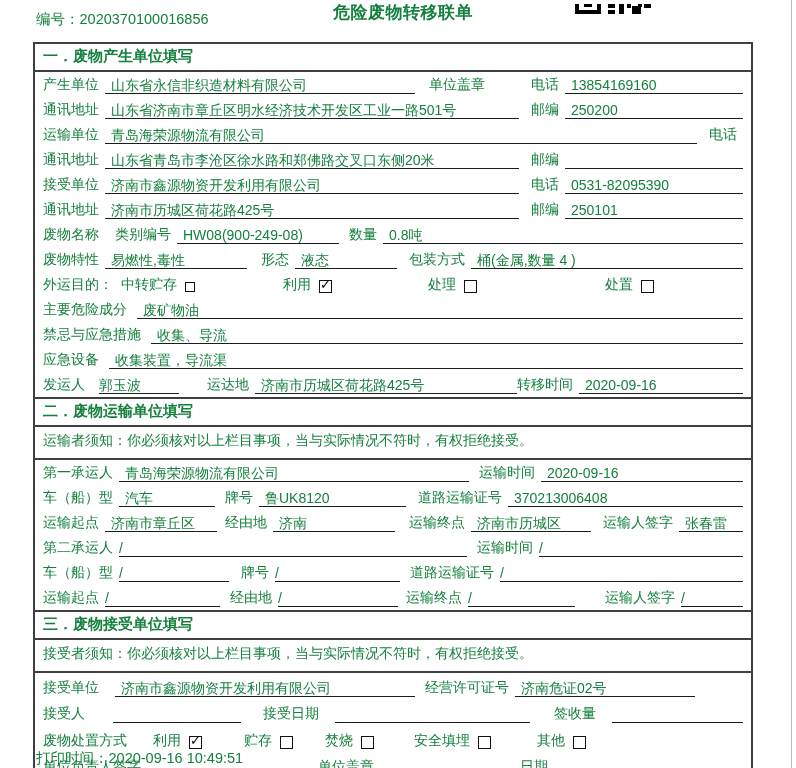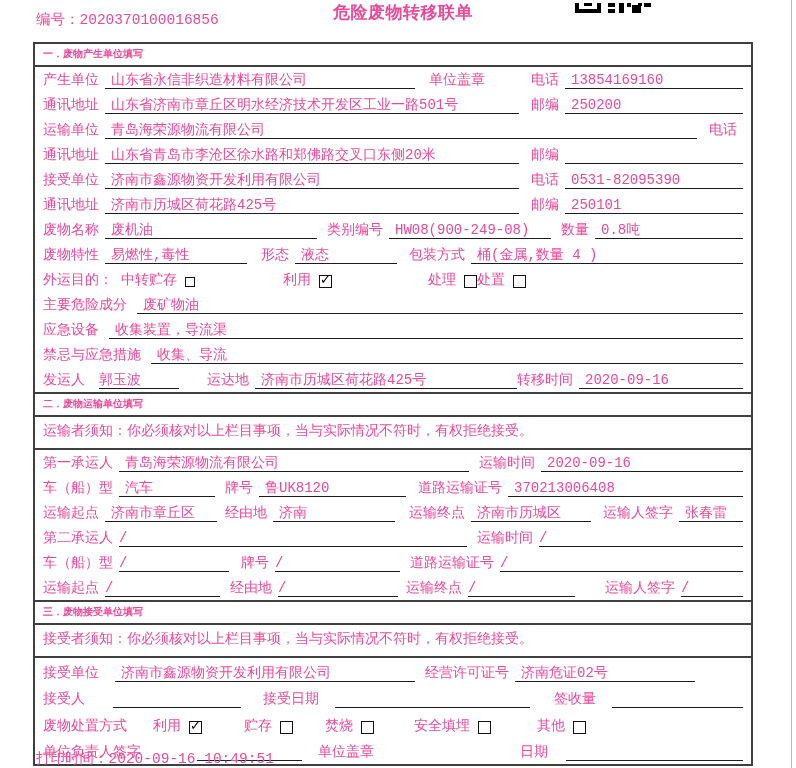--- a/index.html
+++ b/index.html
@@ -1,30 +1,30 @@
 <!DOCTYPE html>
 <html><head>
 <meta charset="utf-8">
 <style>
   html,body{margin:0;padding:0;background:#fff;}
   .page{
     position:relative;width:796px;height:768px;background:#ffffff;
-    font-family:Liberation Mono, monospace;color:#ec4899;
+    font-family:Liberation Sans, sans-serif;color:#15803d;
     overflow:hidden;
   }
   
   .serial{position:absolute;left:36px;top:10px;font-size:14.5px;white-space:nowrap;}
   .doc-title{position:absolute;left:333px;top:1px;font-size:17px;font-weight:bold;white-space:nowrap;letter-spacing:.5px;}
   .qr-frag{position:absolute;left:575px;top:0;}
   .edge-line{position:absolute;left:791px;top:0;width:1px;height:768px;background:#b9b9b9;}
   .print-time{position:absolute;left:36px;top:749px;font-size:14.5px;white-space:nowrap;}
 
   
   .form{position:absolute;left:33px;top:42px;width:720px;border:2px solid #3f3f3f;box-sizing:border-box;background:#fff;}
-  .sec-h{font-size:10px;font-weight:bold;padding:3px 8px 4px 8px;border-bottom:2px solid #3f3f3f;}
+  .sec-h{font-size:15px;font-weight:bold;padding:3px 8px 4px 8px;border-bottom:2px solid #3f3f3f;}
   .sec-h.topline{border-top:2px solid #3f3f3f;}
   .notice{font-size:14px;padding:5px 8px 8px 8px;border-bottom:2px solid #3f3f3f;white-space:nowrap;}
 
   .row{display:flex;align-items:flex-end;height:25px;padding:0 8px 3px 8px;font-size:14px;white-space:nowrap;box-sizing:border-box;}
   .sec3 .row{height:26.5px;}
   .lbl{flex:0 0 auto;padding-right:6px;}
   .val{border-bottom:1px solid #1c1c1c;padding:0 2px 0 6px;height:17px;line-height:17px;box-sizing:border-box;overflow:hidden;}
   .val.fill{flex:1 1 auto;}
   .val.c{padding-left:0;}
 
@@ -105,21 +105,20 @@
 
       <div class="row">
         <span class="lbl">通讯地址</span>
         <span class="val fill">济南市历城区荷花路425号</span>
         <span class="lbl" style="margin-left:12px">邮编</span>
         <span class="val" style="flex:0 0 178px">250101</span>
       </div>
 
       <div class="row">
         <span class="lbl">废物名称</span>
-        <span class="val" style="flex:0 0 212px">废机油</span>
         <span class="lbl" style="margin-left:10px">类别编号</span>
         <span class="val" style="flex:0 0 162px">HW08(900-249-08)</span>
         <span class="lbl" style="margin-left:10px">数量</span>
         <span class="val fill">0.8吨</span>
       </div>
 
       <div class="row">
         <span class="lbl">废物特性</span>
         <span class="val" style="flex:0 0 142px">易燃性,毒性</span>
         <span class="lbl" style="margin-left:14px">形态</span>
@@ -135,39 +134,39 @@
           <span class="cb sm"></span>
         </span>
         <span class="cbitem" style="margin-left:88px">
           <span>利用</span>
           <span class="cb checked"></span>
         </span>
         <span class="cbitem" style="margin-left:96px">
           <span>处理</span>
           <span class="cb"></span>
         </span>
-        <span class="cbitem" style="">
+        <span class="cbitem" style="margin-left:128px">
           <span>处置</span>
           <span class="cb"></span>
         </span>
       </div>
 
       <div class="row">
         <span class="lbl">主要危险成分</span>
         <span class="val fill" style="margin-left:4px">废矿物油</span>
       </div>
 
       <div class="row">
+        <span class="lbl">禁忌与应急措施</span>
+        <span class="val fill" style="margin-left:4px">收集、导流</span>
+      </div>
+
+      <div class="row">
         <span class="lbl">应急设备</span>
         <span class="val fill" style="margin-left:4px">收集装置，导流渠</span>
-      </div>
-
-      <div class="row">
-        <span class="lbl">禁忌与应急措施</span>
-        <span class="val fill" style="margin-left:4px">收集、导流</span>
       </div>
 
       <div class="row">
         <span class="lbl">发运人</span>
         <span class="val c" style="flex:0 0 80px;margin-left:8px">郭玉波</span>
         <span class="lbl" style="margin-left:28px">运达地</span>
         <span class="val" style="flex:0 0 262px">济南市历城区荷花路425号</span>
         <span class="lbl" style="">转移时间</span>
         <span class="val" style="flex:1 1 auto">2020-09-16</span>
       </div>

